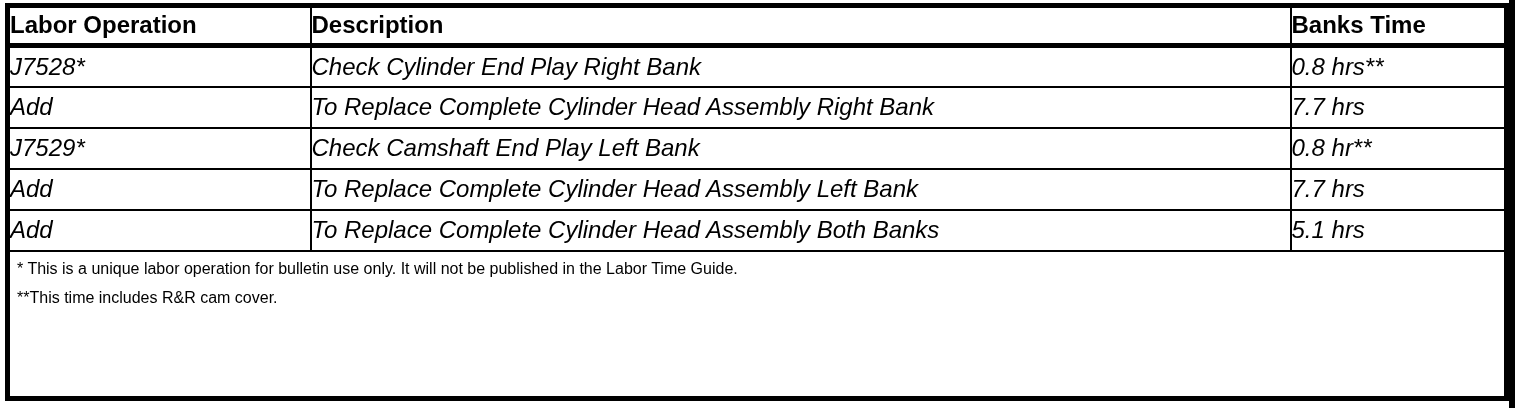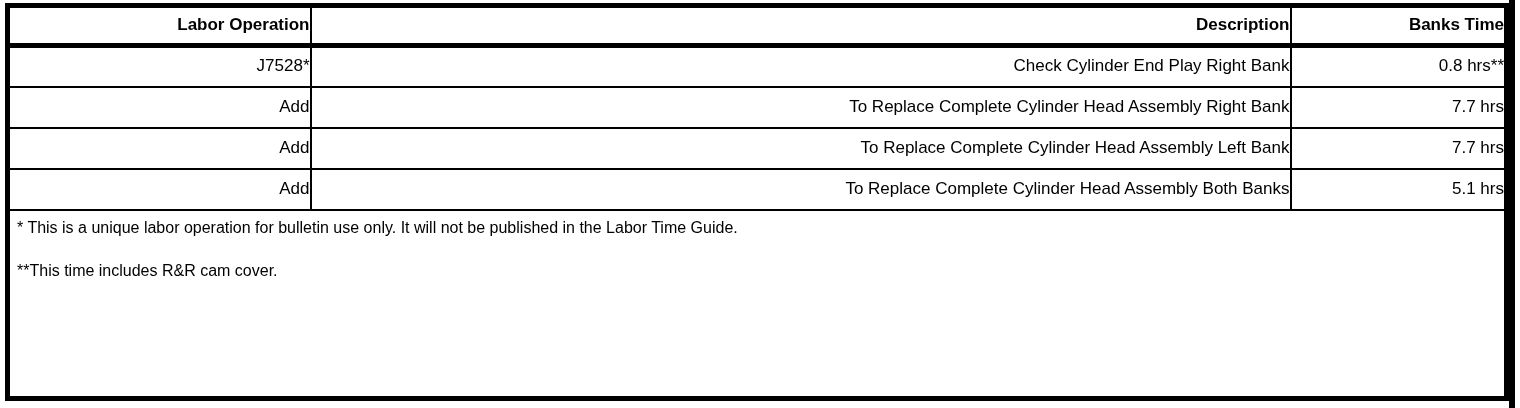--- a/index.html
+++ b/index.html
@@ -22,45 +22,45 @@
     width: 1499px;
     height: 398px;
     border-collapse: collapse;
     table-layout: fixed;
     border: 5px solid #000000;
     background: #ffffff;
   }
   .labor-table th,
   .labor-table td {
     border: 2px solid #000000;
-    text-align: right;
+    text-align: left;
     vertical-align: middle;
-    font-size: 17px;
+    font-size: 24px;
     line-height: 1.1;
     white-space: nowrap;
     overflow: hidden;
   }
   .labor-table th {
     font-weight: bold;
     border-bottom: 5px solid #000000;
   }
-  .labor-table tr.data-row { height: 41px; }
+  .labor-table tr.data-row { height: 41px; font-style: italic; }
   .labor-table tr.header-row { height: 40px; }
   col.c-op   { width: 303px; }
   col.c-desc { width: 980px; }
   col.c-time { width: 216px; }
   td.notes-cell {
     text-align: left;
     vertical-align: top;
     white-space: normal;
     padding: 8px 10px 6px 7px;
     font-size: 16px;
   }
   td.notes-cell p.footnote { margin: 0; }
-  td.notes-cell p.footnote + p.footnote { margin-top: 26px; }
+  td.notes-cell p.footnote + p.footnote { margin-top: 12px; }
   .page-edge-line {
     position: absolute;
     left: 1509px;
     top: 0;
     width: 6px;
     height: 408px;
     background: #000000;
   }
 </style>
 </head>
@@ -86,20 +86,25 @@
         <td>J7528*</td>
         <td>Check Cylinder End Play Right Bank</td>
         <td>0.8 hrs**</td>
       </tr>
       <tr class="data-row">
         <td>Add</td>
         <td>To Replace Complete Cylinder Head Assembly Right Bank</td>
         <td>7.7 hrs</td>
       </tr>
       <tr class="data-row">
+        <td>J7529*</td>
+        <td>Check Camshaft End Play Left Bank</td>
+        <td>0.8 hr**</td>
+      </tr>
+      <tr class="data-row">
         <td>Add</td>
         <td>To Replace Complete Cylinder Head Assembly Left Bank</td>
         <td>7.7 hrs</td>
       </tr>
       <tr class="data-row">
         <td>Add</td>
         <td>To Replace Complete Cylinder Head Assembly Both Banks</td>
         <td>5.1 hrs</td>
       </tr>
       <tr>

